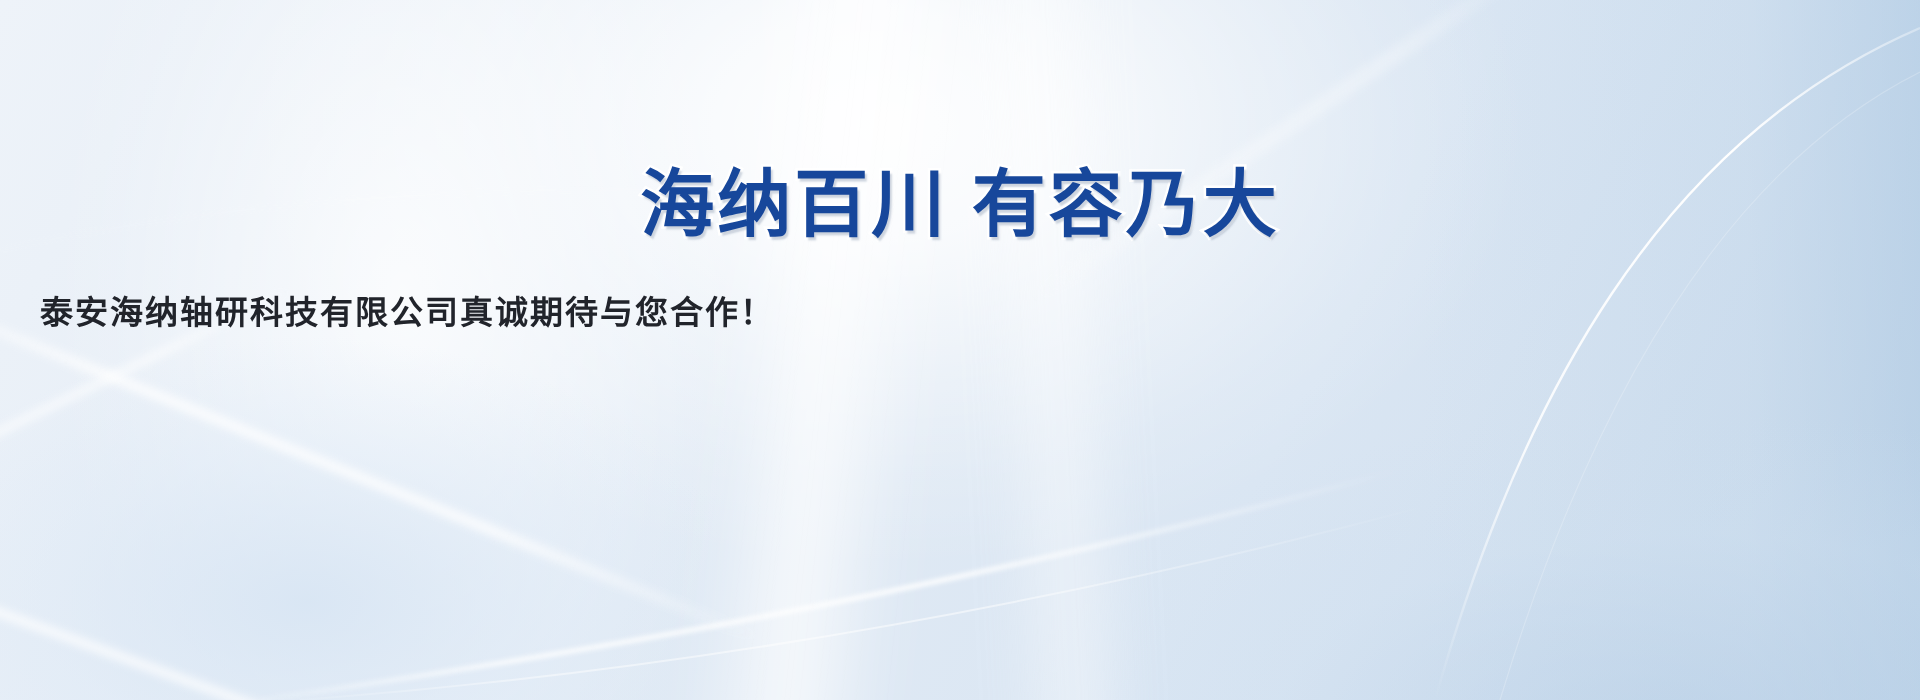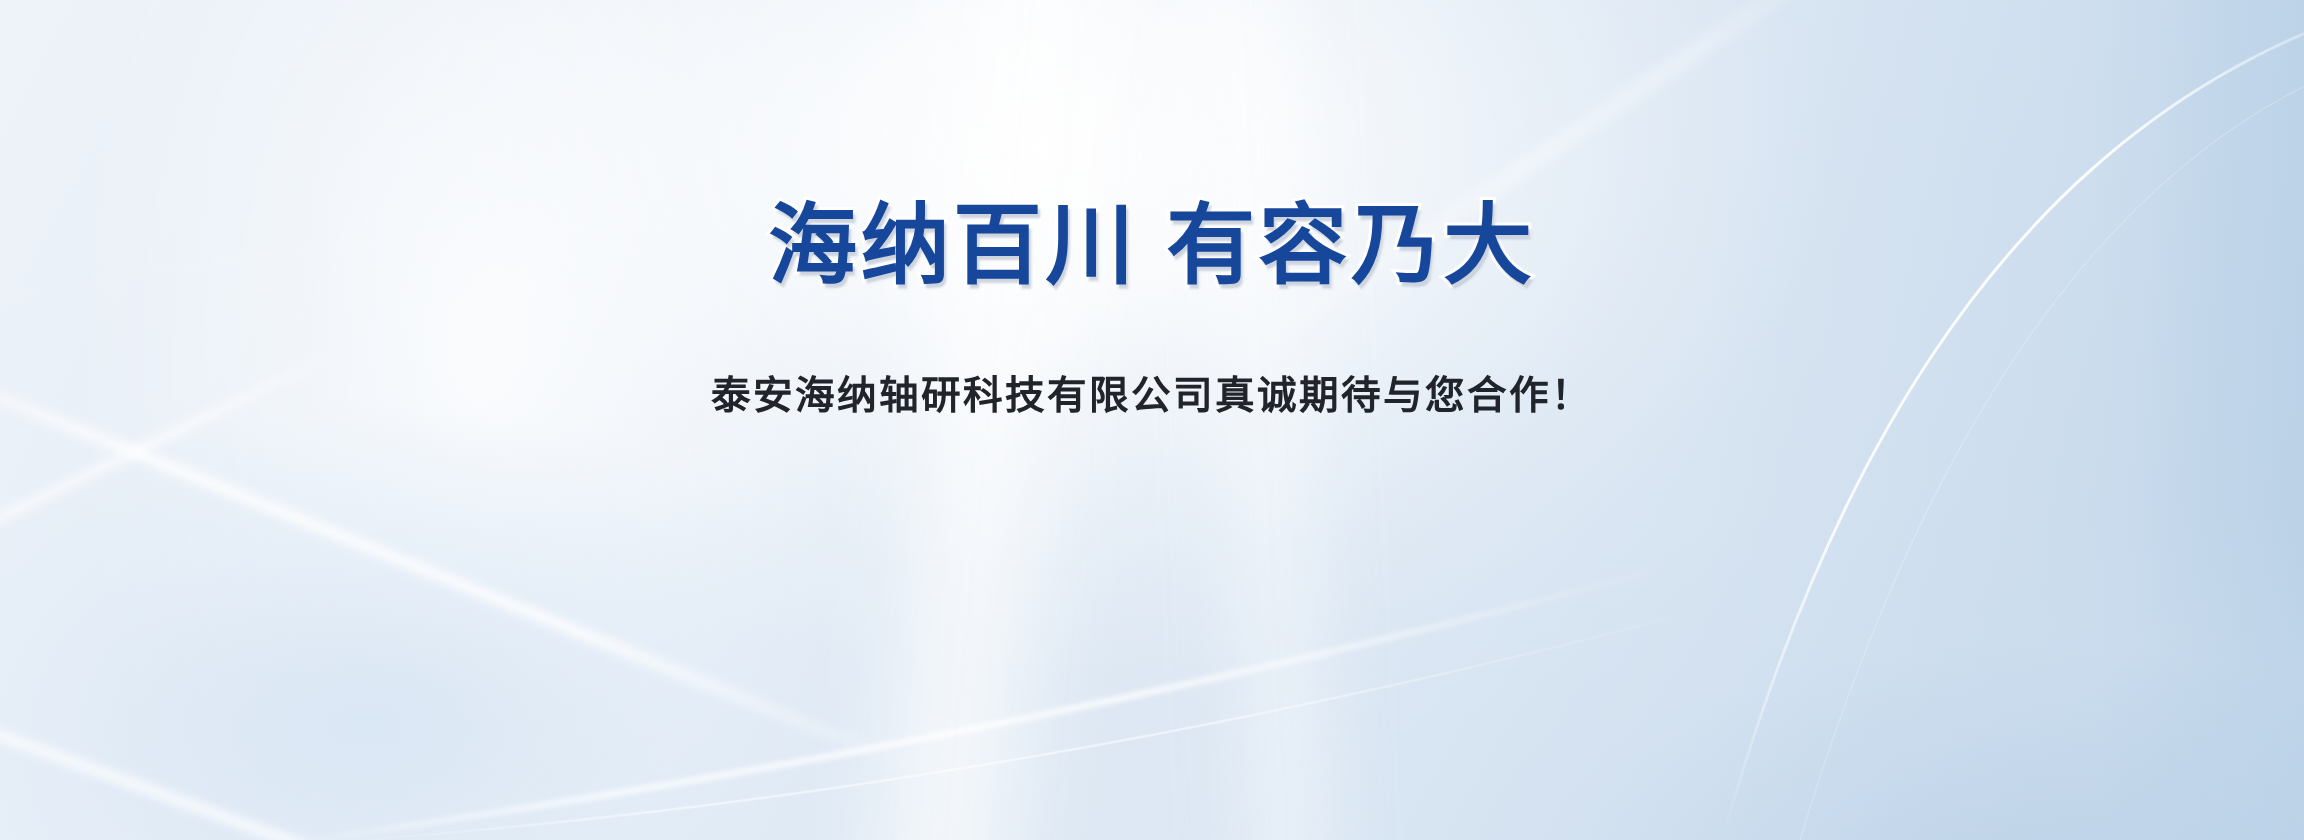--- a/index.html
+++ b/index.html
@@ -179,29 +179,29 @@
     white-space: pre;
     -webkit-text-stroke: 5px #ffffff;
     paint-order: stroke fill;
     text-shadow:
       2px 3px 2px rgba(120,140,165,0.38),
       0 1px 0 rgba(255,255,255,0.9);
   }
 
   .subtitle {
     position: absolute;
-    top: 309px;
+    top: 292px;
     left: 0;
     right: 0;
-    text-align: center;
     font-size: 33px;
     line-height: 1.25;
     font-weight: 700;
     letter-spacing: 2px;
     color: #21242b;
+    padding-left: 40px;
   }
 
   .eng-line {
     position: absolute;
     top: 363px;
     left: 0;
     right: 0;
     text-align: center;
     font-size: 19px;
     line-height: 1.3;

